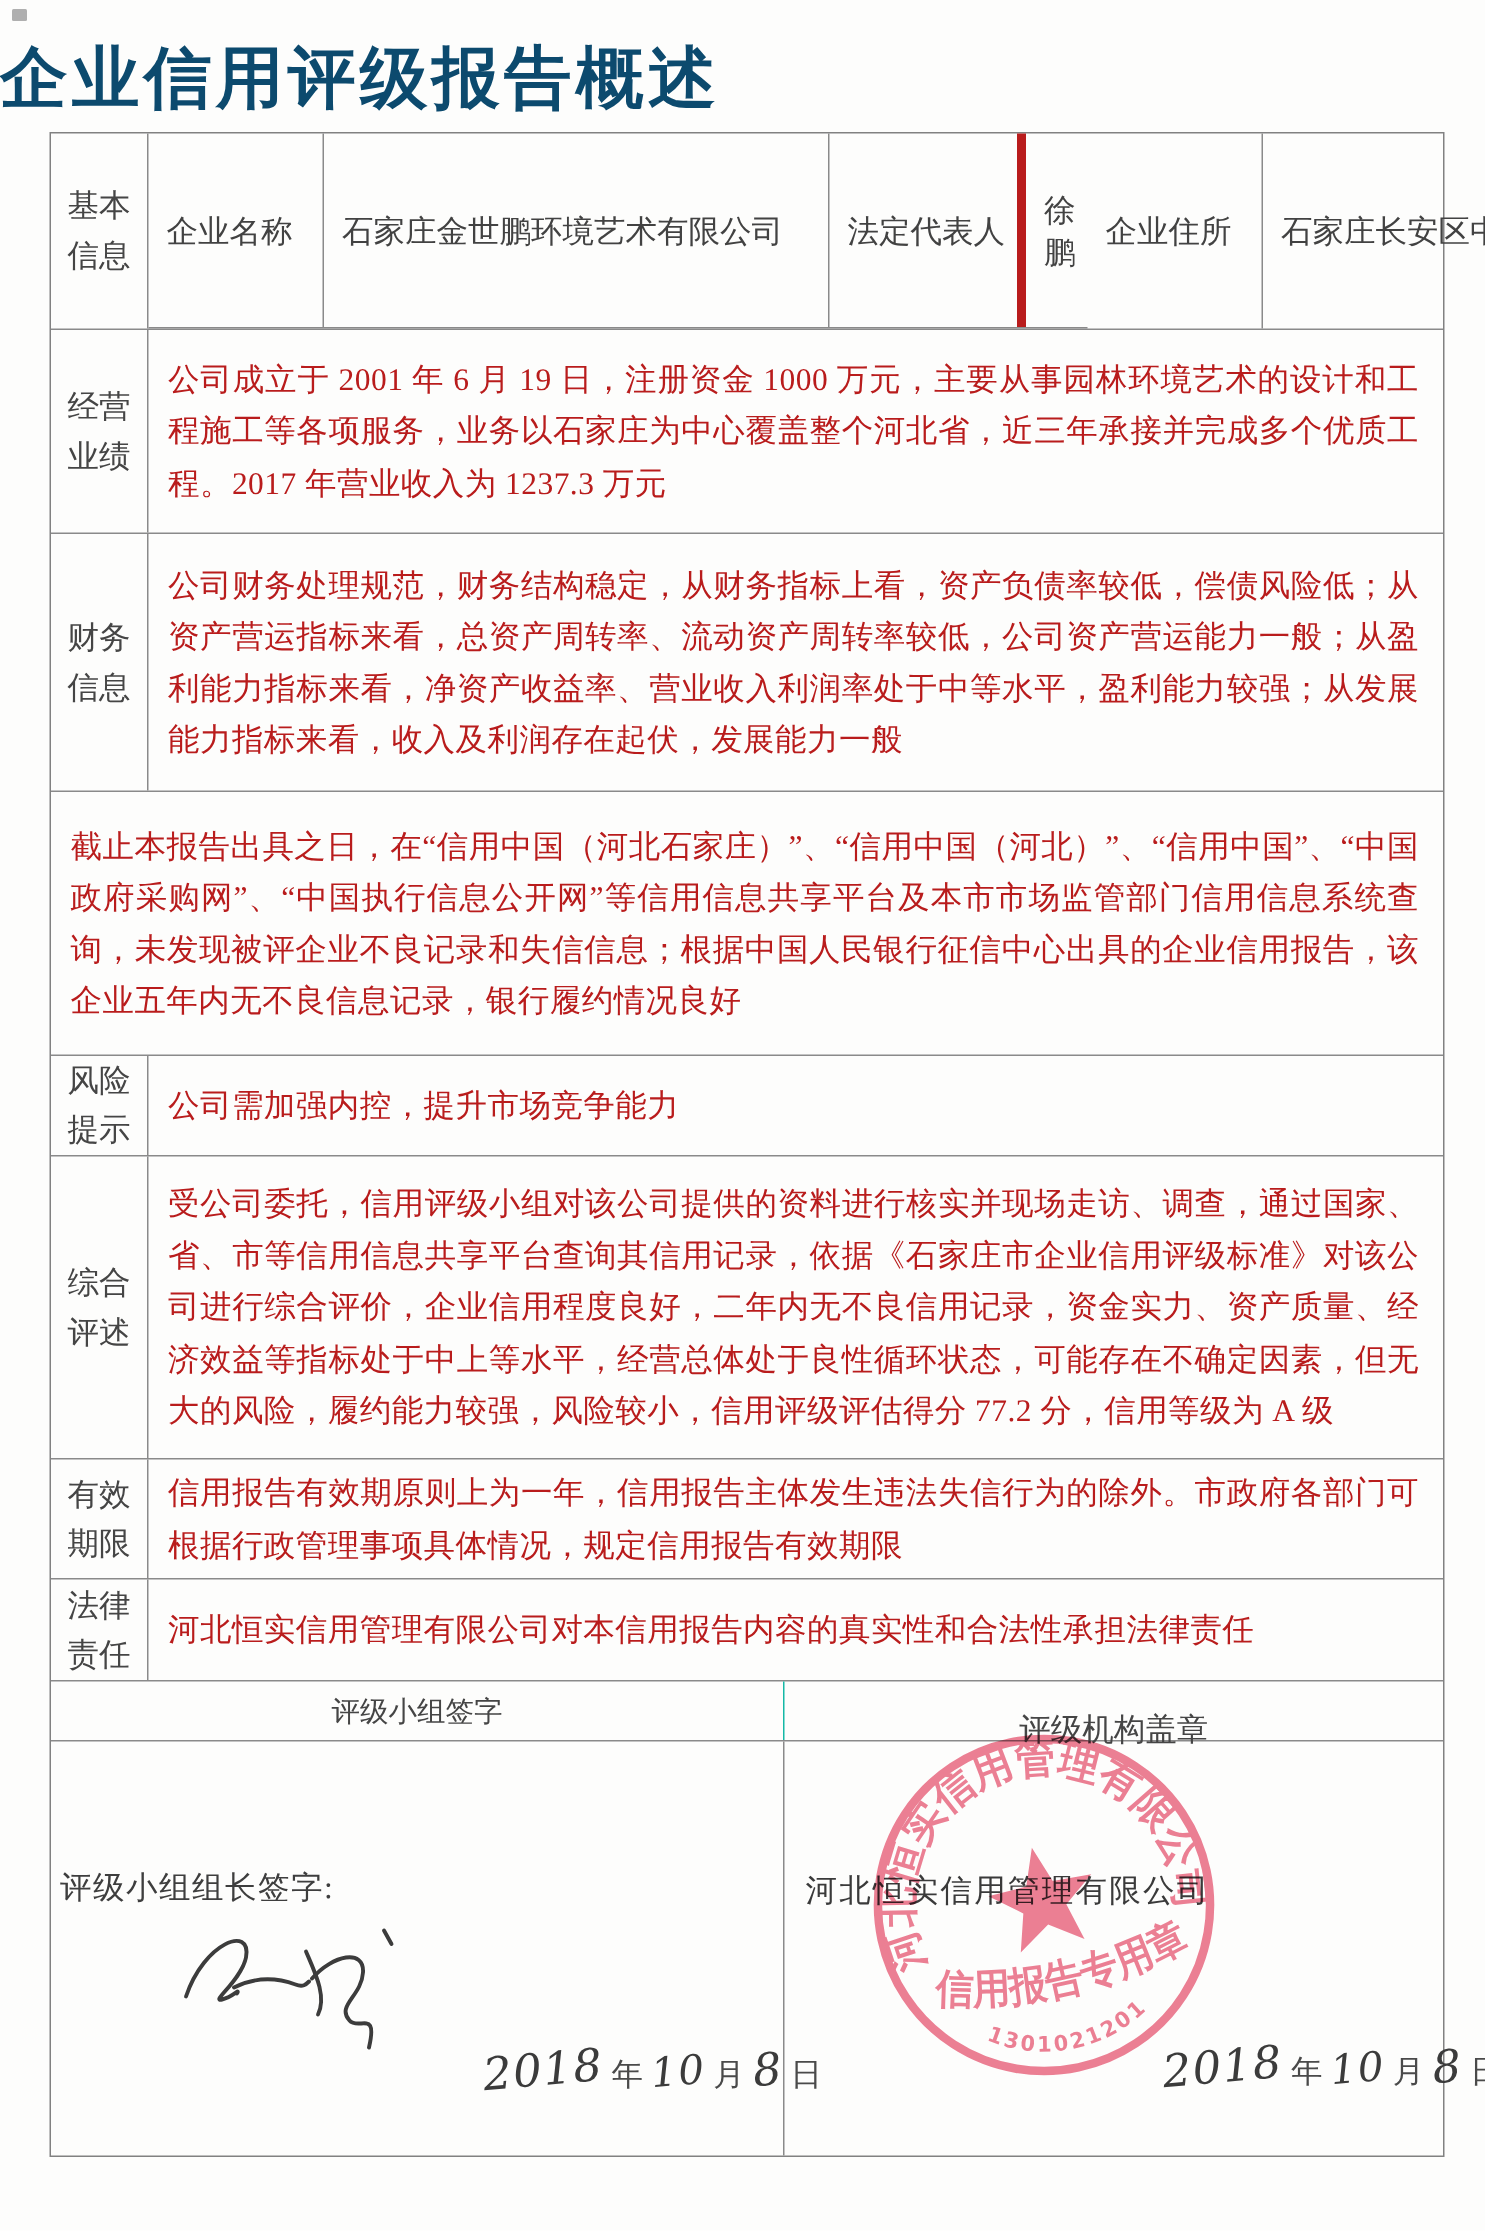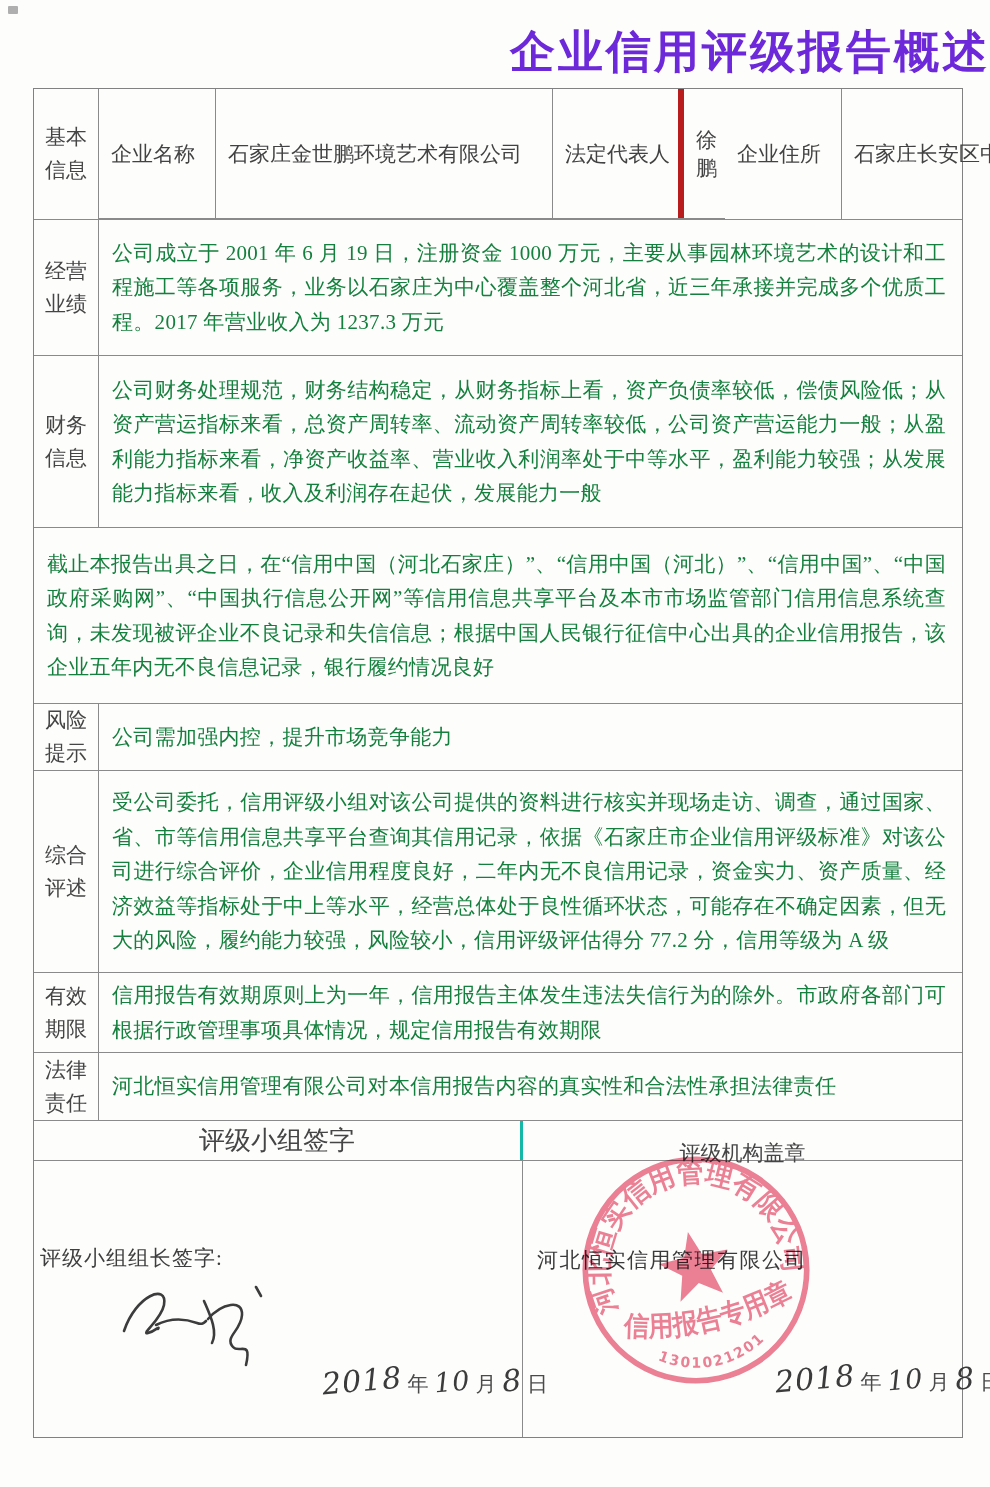--- a/index.html
+++ b/index.html
@@ -6,22 +6,22 @@
   html,body { background:#ffffff; }
   body {
     width:990px; height:1487px; position:relative;
     font-family:"Liberation Serif", serif;
     color:#3e3e3e;
     background:#fdfdfc;
     overflow:hidden;
   }
   .page-title {
     position:absolute; left:0; top:22px; width:100%;
-    text-align:right; font-size:45px; font-weight:bold;
-    letter-spacing:3px; color:#6d28d9;font-family:Liberation Mono, monospace;
+    text-align:left; font-size:45px; font-weight:bold;
+    letter-spacing:3px; color:#0c4a6e;font-family:Liberation Mono, monospace;
   }
   .doc-table {
     position:absolute; left:33px; top:88px; width:930px; height:1350px;
     border:1px solid #818181;
     display:flex; flex-direction:column;
     background:#fdfdfc;
   }
   .trow { display:flex; border-bottom:1px solid #8a8a8a; }
   .trow:last-child { border-bottom:none; }
   .label-cell {
@@ -31,36 +31,36 @@
   .label-inner {
     width:46px; font-size:21px; line-height:33px;
     text-align:center; word-break:break-all; color:#454545;
   }
   .content-cell {
     flex:1; display:flex; align-items:center;
     padding:10px 16px 10px 13px;
   }
   .content-text {
     font-size:21px; line-height:34.5px; text-align:justify;
-    letter-spacing:0.3px; color:#15803d; width:100%;
+    letter-spacing:0.3px; color:#b91c1c; width:100%;
   }
   
   .basic-right { flex:1; display:flex; flex-direction:row; }
   .basic-subrow { display:flex; flex:1; border-bottom:1px solid #8a8a8a; }
   .basic-subrow:last-child { border-bottom:none; }
   .bk1 { width:117px; flex:0 0 117px; border-right:1px solid #8a8a8a; }
   .bv1 { width:337px; flex:0 0 337px; border-right:1px solid #8a8a8a; }
   .bk2 { width:131px; flex:0 0 131px; border-right:6px solid #b91c1c; }
   .bv2 { flex:1; }
   .bcell { display:flex; align-items:center; padding:0 8px 0 12px; font-size:21px; color:#424242; }
   
   .sig-header-row { height:40px; flex:0 0 40px; }
   .sig-h-left {
-    width:489px; flex:0 0 489px; border-right:3px solid #14b8a6;
-    display:flex; align-items:center; justify-content:center; font-size:26px; color:#454545;
+    width:489px; flex:0 0 489px; border-right:1px solid #14b8a6;
+    display:flex; align-items:center; justify-content:center; font-size:19px; color:#454545;
   }
   .sig-h-right { flex:1; display:flex; align-items:center; justify-content:center; font-size:21px; color:#454545;margin-top:24px; }
   .sig-content-row { flex:1; }
   .sig-c-left { width:489px; flex:0 0 489px; border-right:1px solid #8a8a8a; position:relative; }
   .sig-c-right { flex:1; position:relative; }
   .leader-label { position:absolute; left:6px; top:83px; font-size:21px; letter-spacing:1px; color:#3e3e3e; }
   .agency-name { position:absolute; left:14px; top:85px; font-size:21px; letter-spacing:1.5px; color:#3a3a3a; }
   .date-line { position:absolute; font-size:21px; color:#4a4a4a; white-space:nowrap; }
   .date-left { left:288px; top:202px; }
   .date-right { left:252px; top:200px; }

